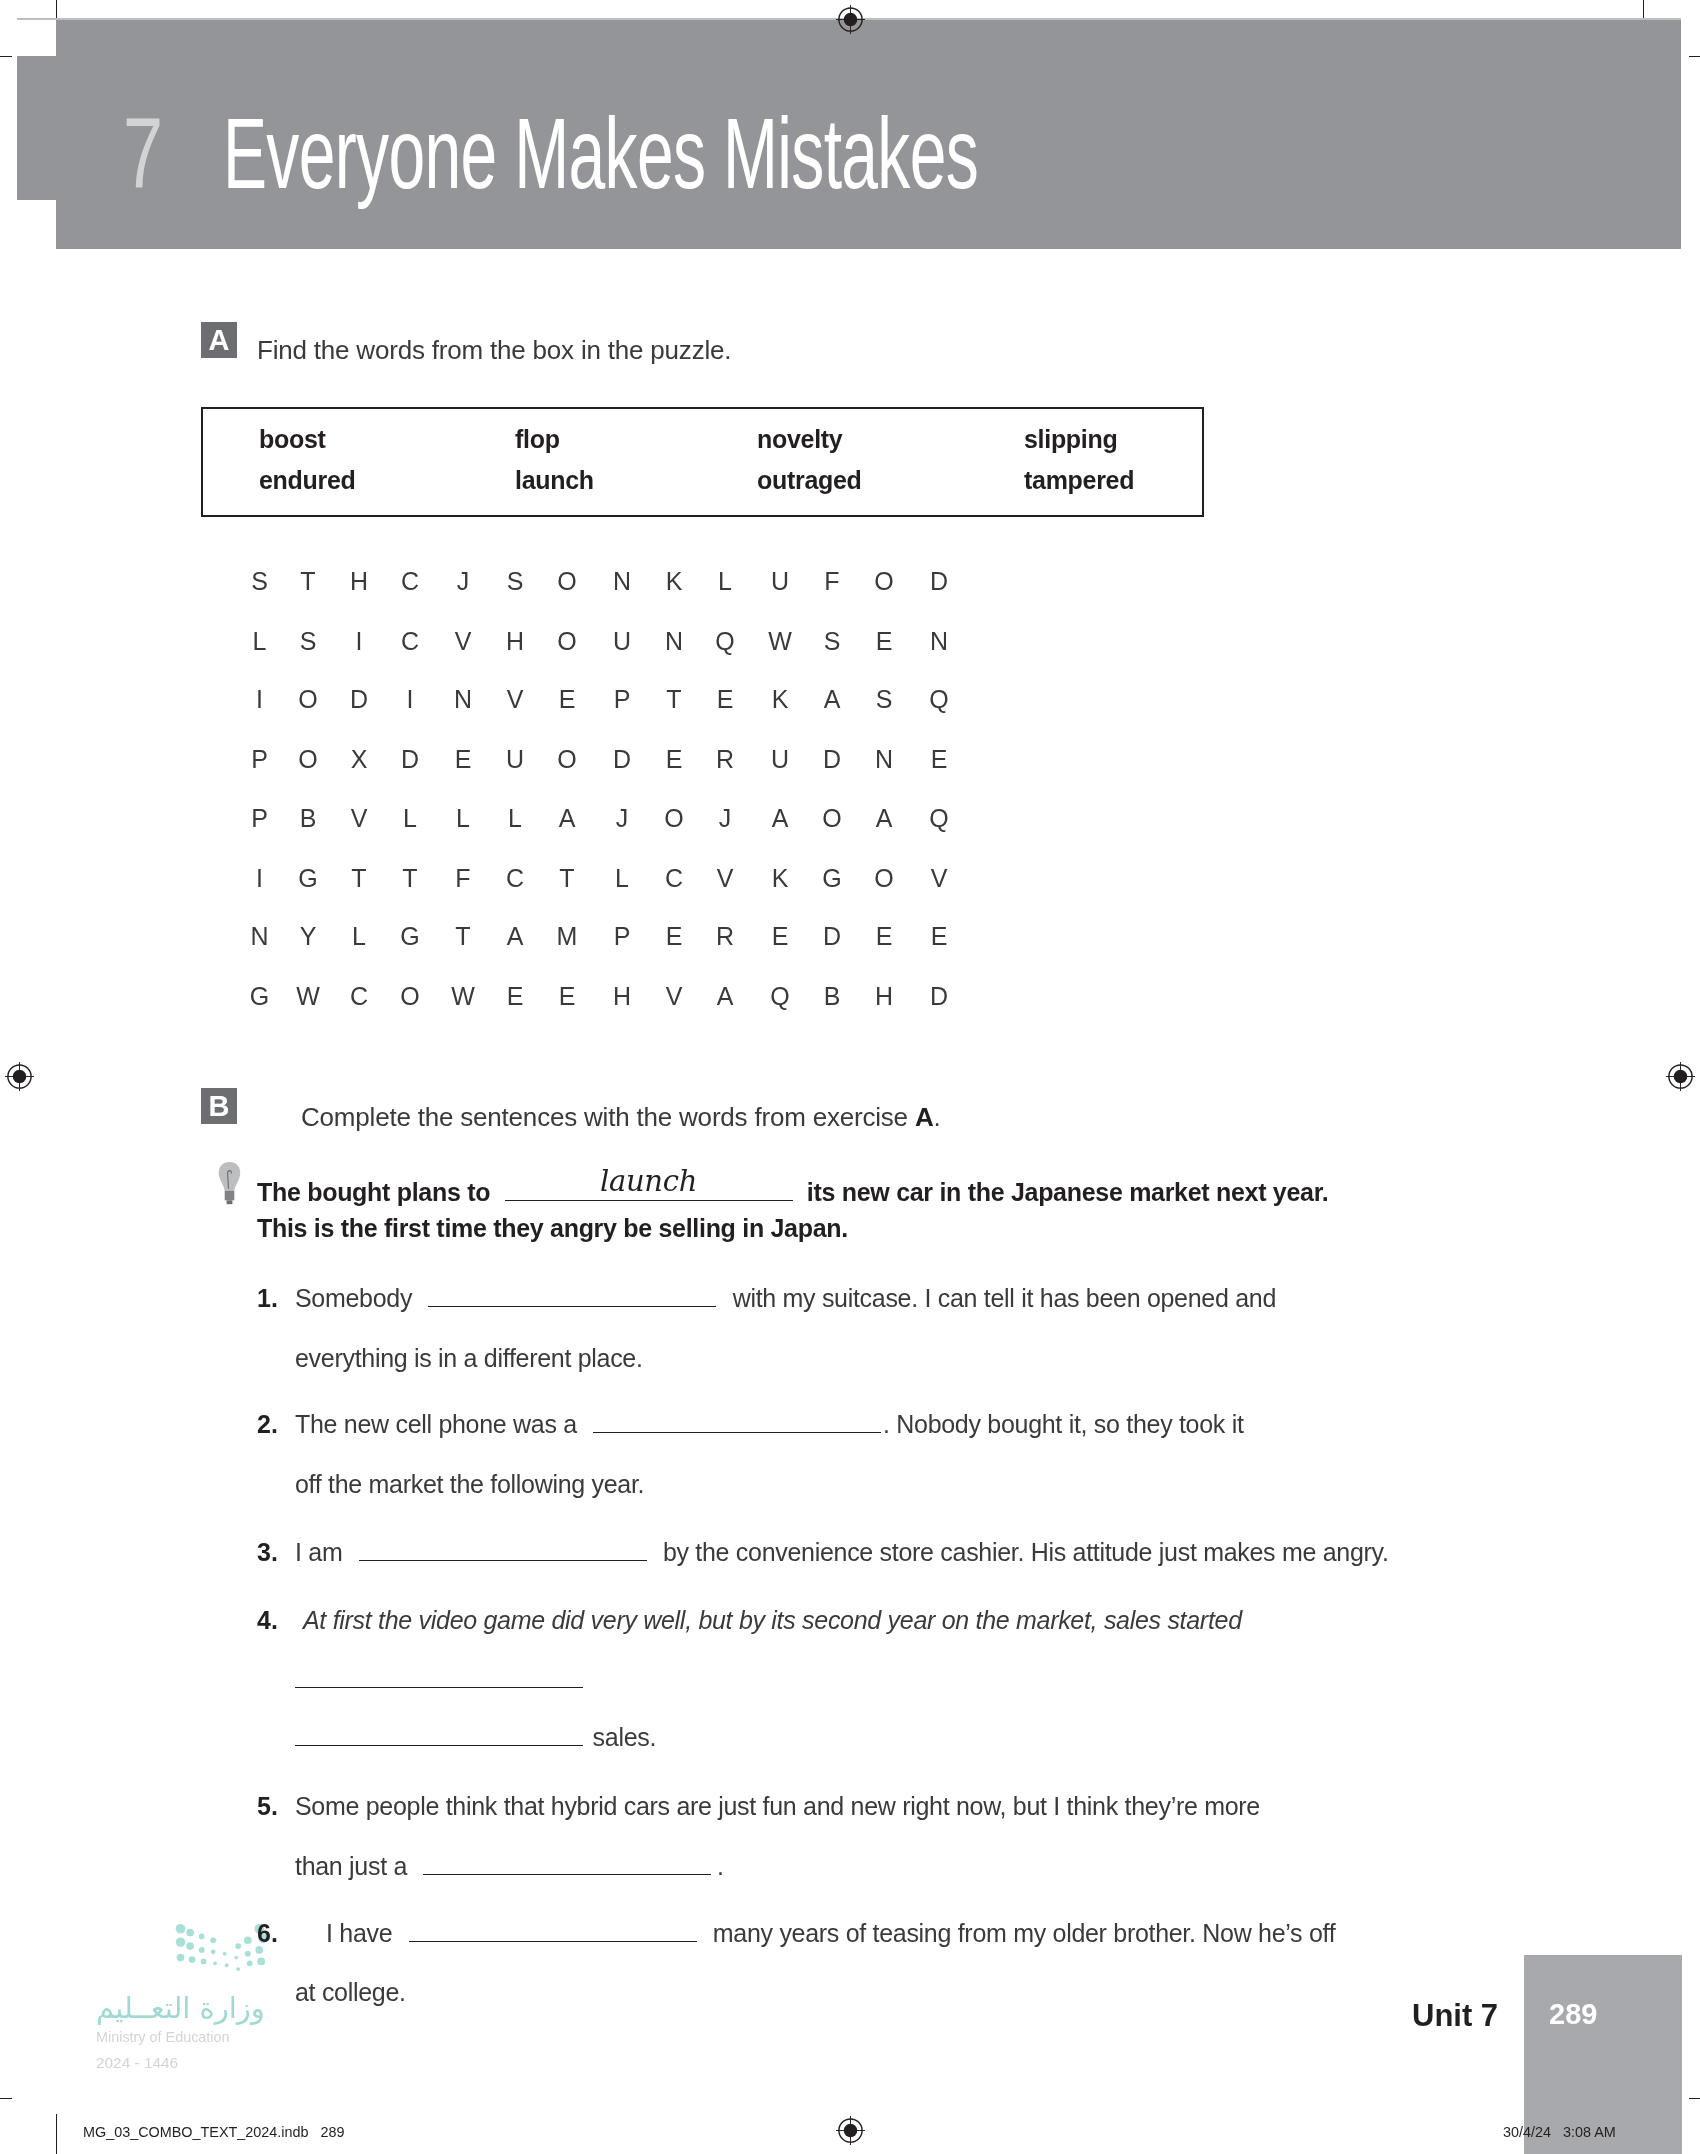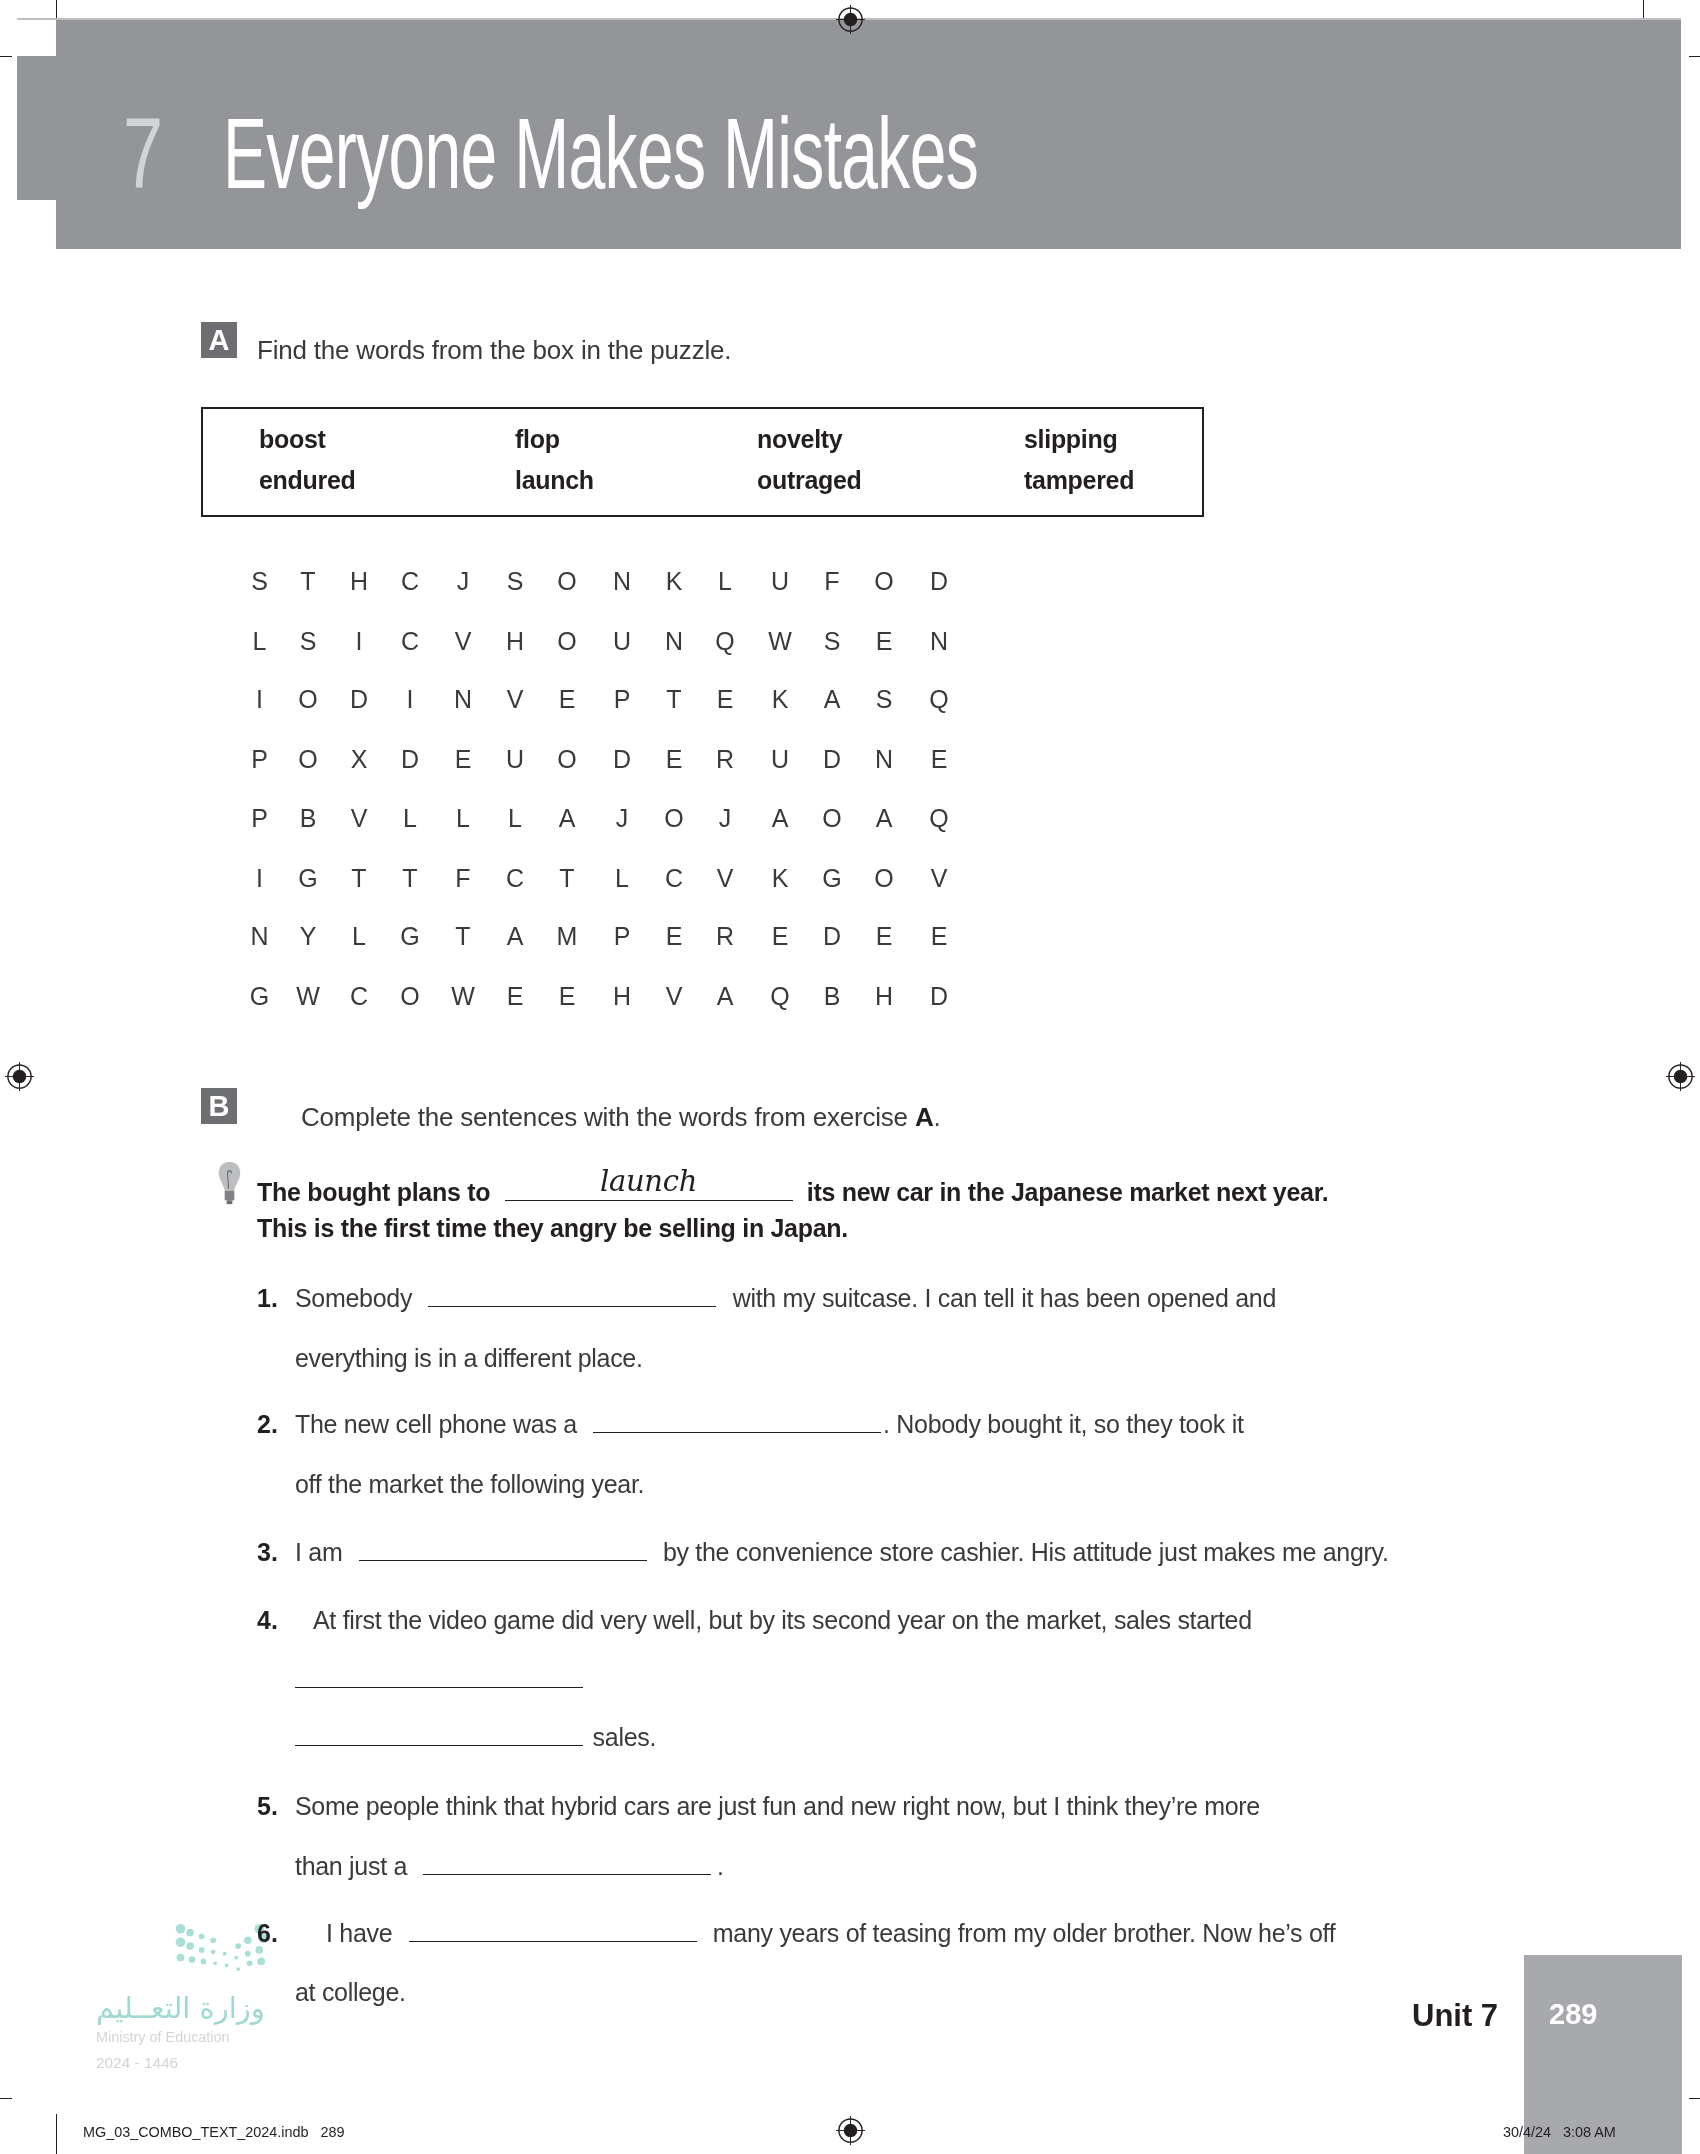--- a/index.html
+++ b/index.html
@@ -283,21 +283,21 @@
 <div class="ex-line" style="left:295px;top:1470px;">off the market the following year.</div>
 
 <div class="num" style="left:257px;top:1538px;">3.</div>
 <div class="ex-line" style="left:295px;top:1538px;">
   <span>I am</span>
   <span class="blank" style="width:288px;margin:0 9.6px;"><span class="answer"></span></span>
   <span>by the convenience store cashier. His attitude just makes me angry.</span>
 </div>
 
 <div class="num" style="left:257px;top:1606px;">4.</div>
-<div class="ex-line" style="left:313px;top:1606px;">At first the video game did very well, but by its second year on the market, sales started</div>
+<div class="ex-line" style="left:303px;top:1606px;font-style:italic;">At first the video game did very well, but by its second year on the market, sales started</div>
 <div class="ex-line" style="left:295px;top:1665px;">
   <span class="blank" style="width:288px;margin:0 1.9px 0 0;"><span class="answer"></span></span>
 </div>
 <div class="ex-line" style="left:295px;top:1723px;">
   <span class="blank" style="width:288px;margin:0 9.6px 0 0;"><span class="answer"></span></span><span>sales.</span>
 </div>
 
 <div class="num" style="left:257px;top:1792px;">5.</div>
 <div class="ex-line" style="left:295px;top:1792px;">Some people think that hybrid cars are just fun and new right now, but I think they’re more</div>
 <div class="ex-line" style="left:295px;top:1852px;">

